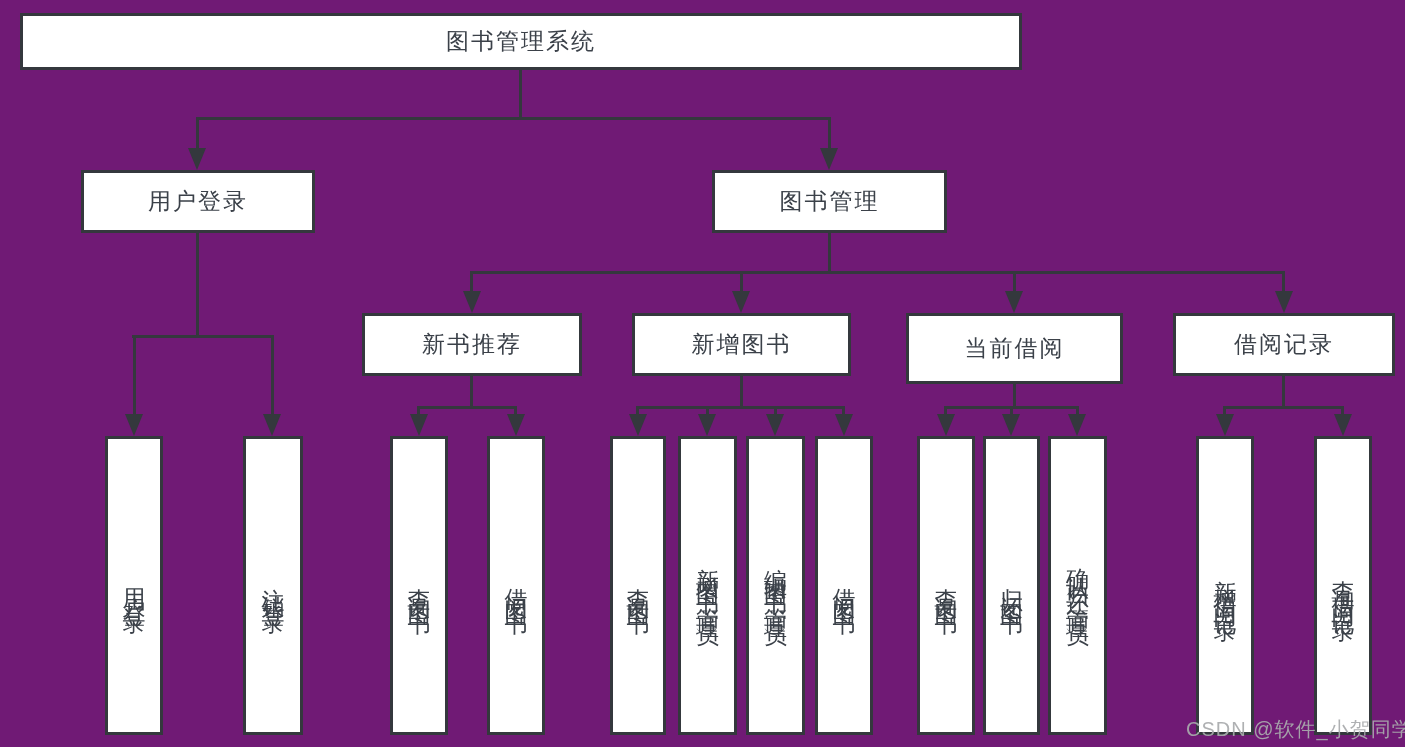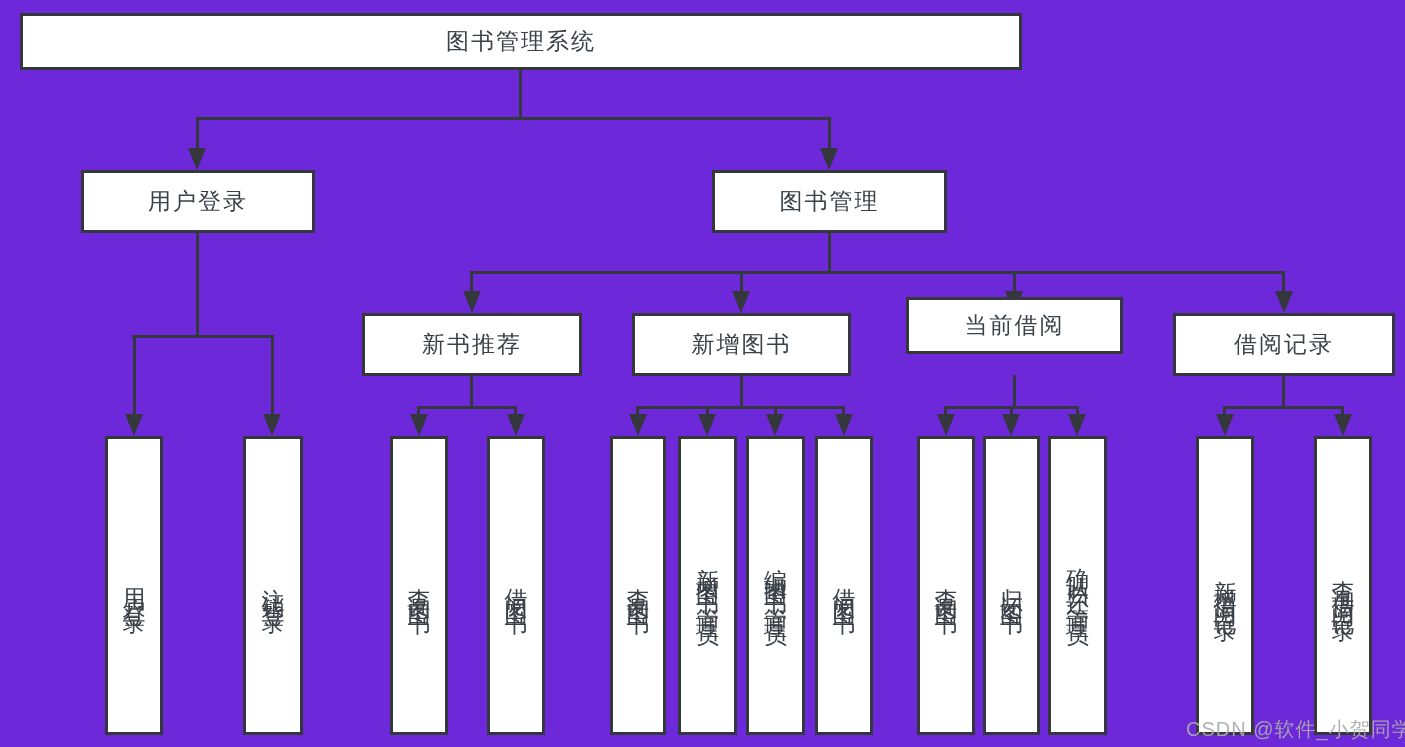--- a/index.html
+++ b/index.html
@@ -1,17 +1,17 @@
 <!DOCTYPE html>
 <html><head>
 <meta charset="utf-8">
 <style>
   html,body{margin:0;padding:0;background:#fff;}
   #canvas{
-    position:relative;width:1405px;height:747px;background:#6d28d9;overflow:hidden;
+    position:relative;width:1405px;height:747px;background:#701a75;overflow:hidden;
     font-family:"Liberation Sans","DejaVu Sans",sans-serif;color:#3b4149;
   }
   .box{
     position:absolute;box-sizing:border-box;border:3px solid #34383d;background:#fff;
     display:flex;align-items:center;justify-content:center;
     font-size:23px;letter-spacing:2px;z-index:2;
   }
   .leaf{top:436px;height:299px;}
   .leaf span{writing-mode:vertical-rl;letter-spacing:8px;line-height:1;}
   .vl{position:absolute;width:3px;background:#34383d;z-index:1;}
@@ -42,21 +42,21 @@
   </div>
 
   <div class="box" style="left:712px;top:170px;width:235px;height:63px">
     <span>图书管理</span>
   </div>
 
   <div class="box" style="left:632px;top:313px;width:219px;height:63px">
     <span>新增图书</span>
   </div>
 
-  <div class="box" style="left:906px;top:297px;width:217px;height:57px">
+  <div class="box" style="left:906px;top:313px;width:217px;height:71px">
     <span>当前借阅</span>
   </div>
 
   <div class="box" style="left:1173px;top:313px;width:222px;height:63px">
     <span>借阅记录</span>
   </div>
 
   <div class="box leaf" style="left:105px;width:58px">
     <span>用户登录</span>
   </div>

